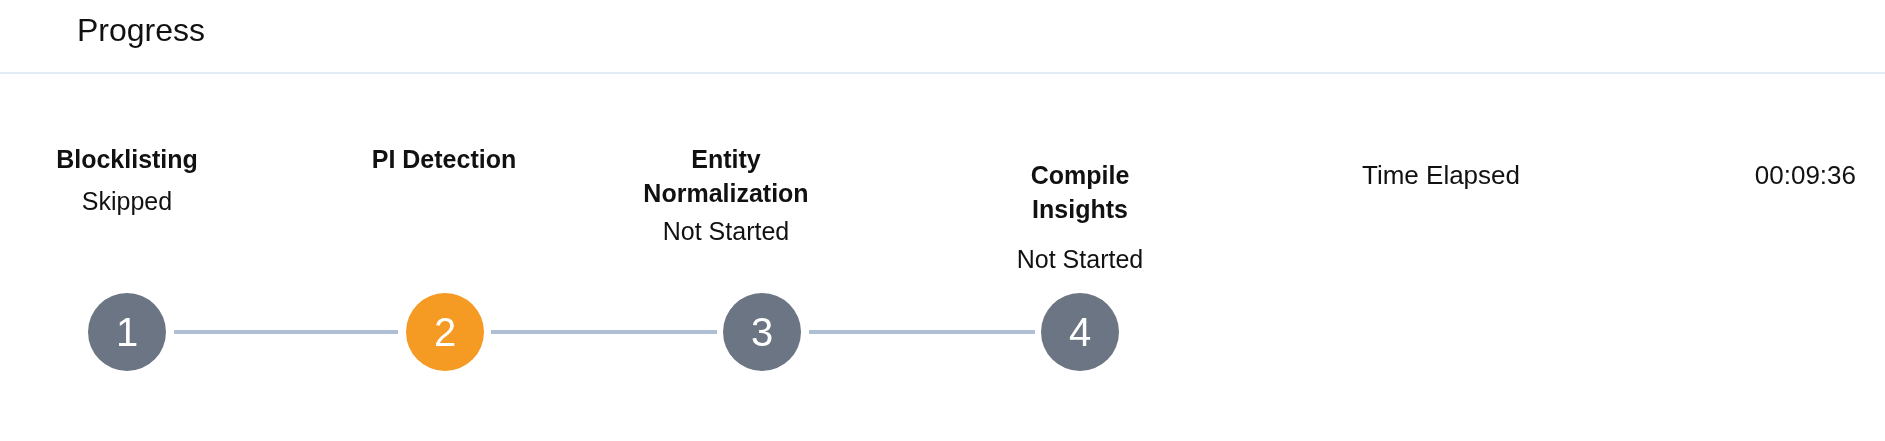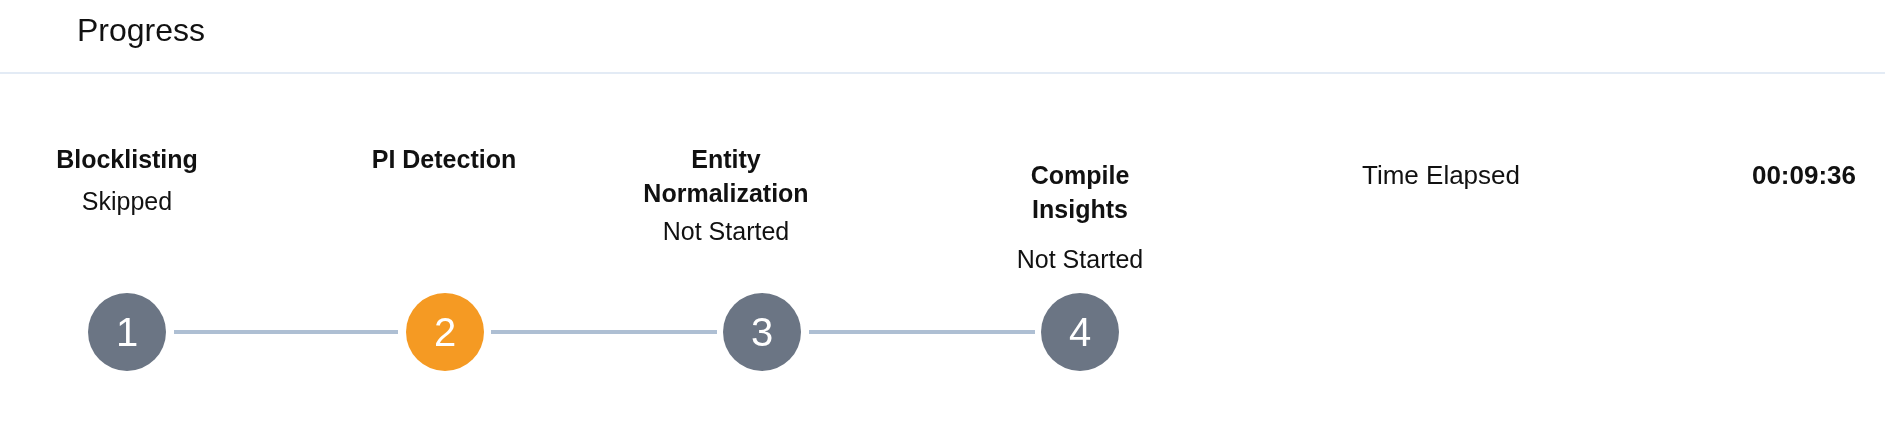--- a/index.html
+++ b/index.html
@@ -30,21 +30,21 @@
     display: flex; align-items: center; justify-content: center;
     color: #ffffff; font-size: 40px; font-weight: 400;
   }
   .connector {
     position: absolute; top: 330px; height: 4px; background: #aebfd3;
   }
   .elapsed-label {
     position: absolute; left: 1362px; top: 160px; font-size: 26px; color: #111;
   }
   .elapsed-value {
-    position: absolute; right: 29px; top: 160px; font-size: 26px; font-weight: 700; color: #111;
+    position: absolute; right: 29px; top: 160px; font-size: 26px; font-weight: 400; color: #111;
   }
 </style>
 </head>
 <body>
 
 <div class="header">
   <div class="page-title">Progress</div>
 </div>
 
 <div class="step" style="left:-23px;">

